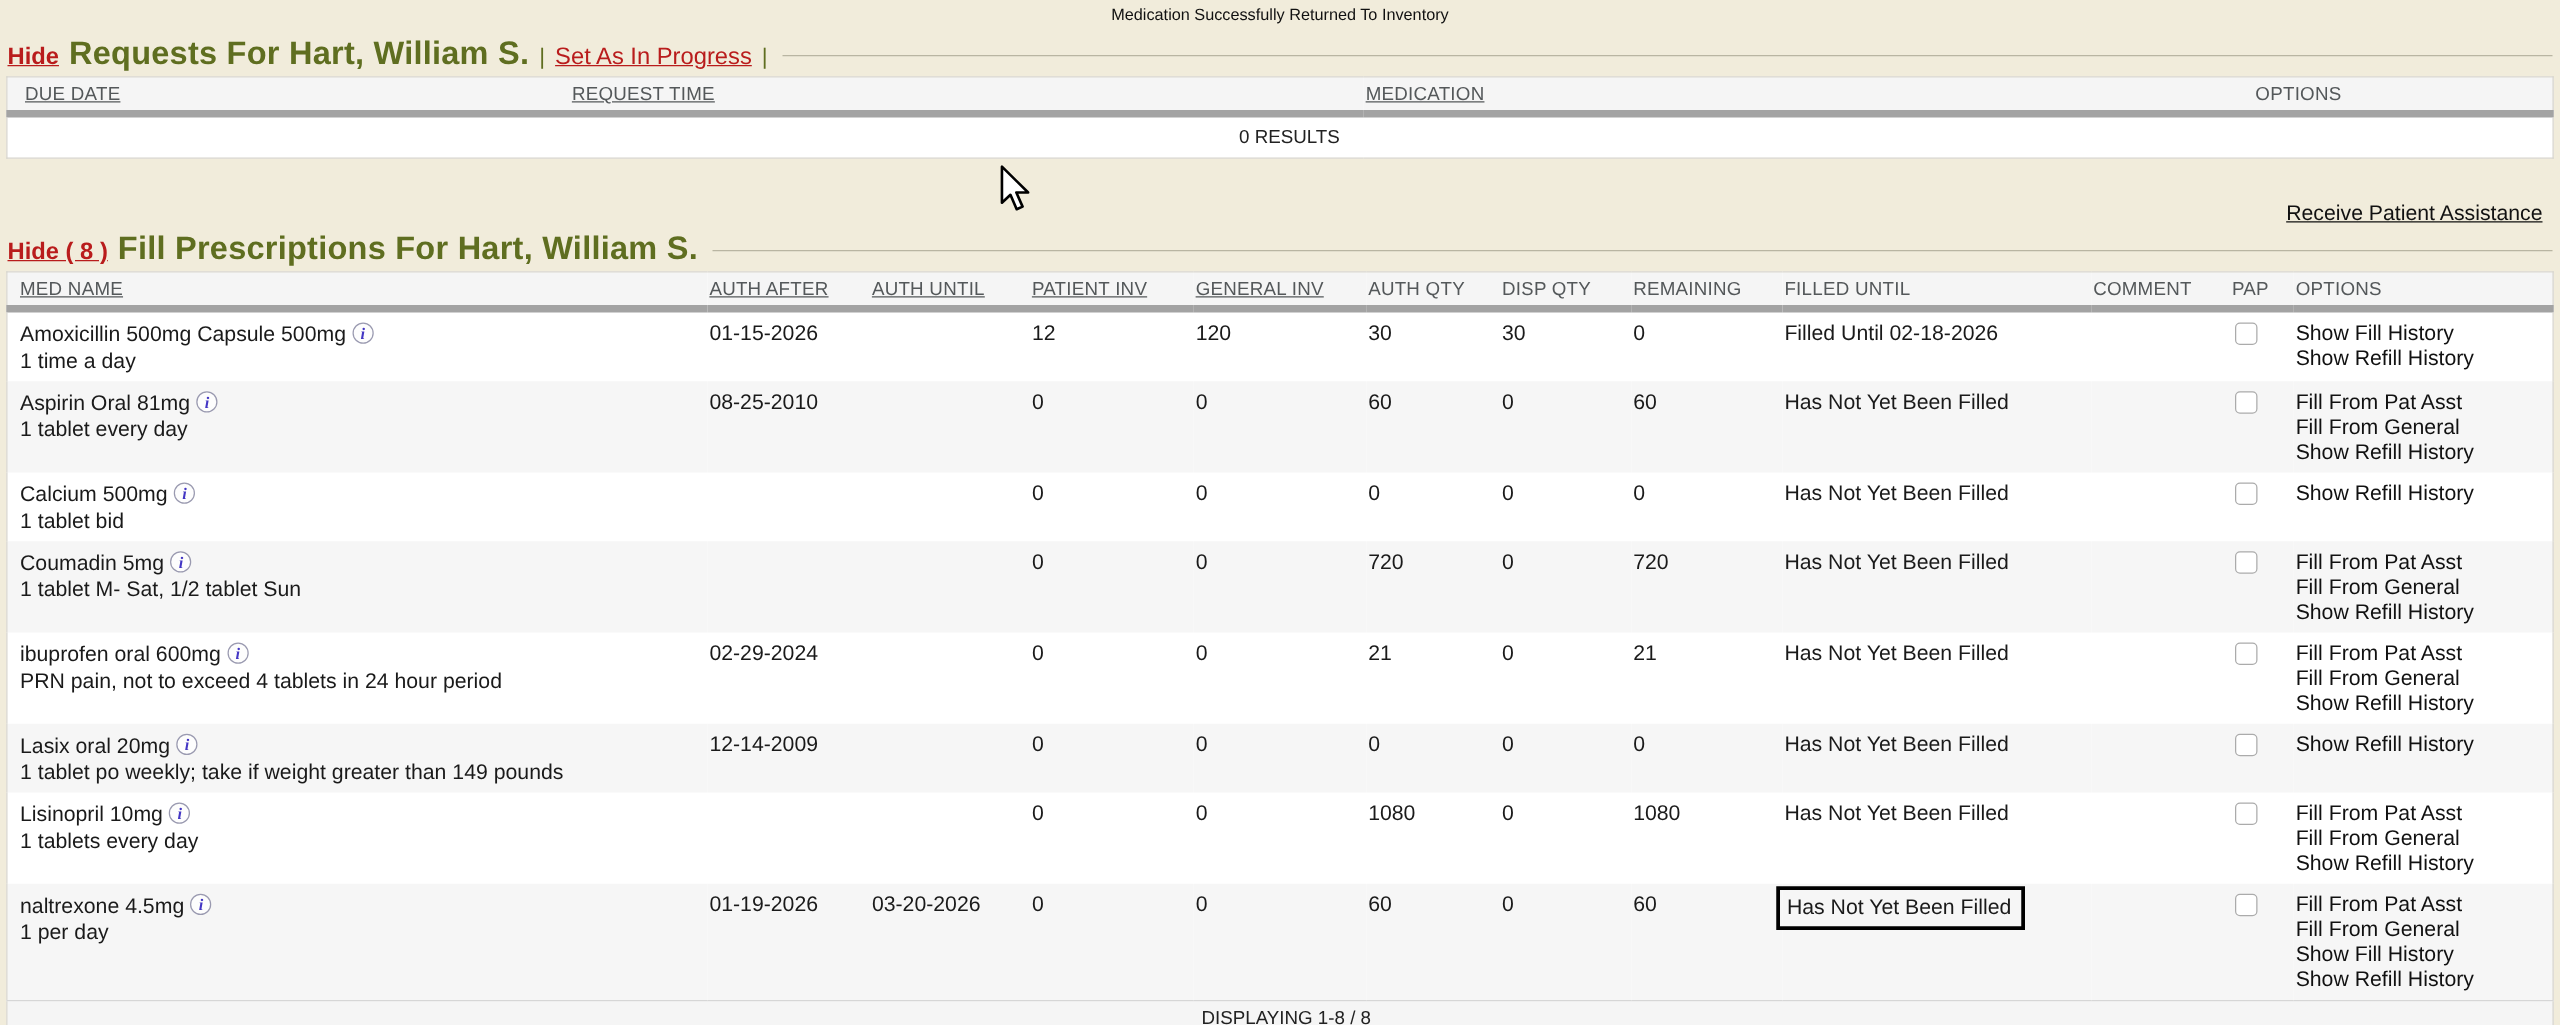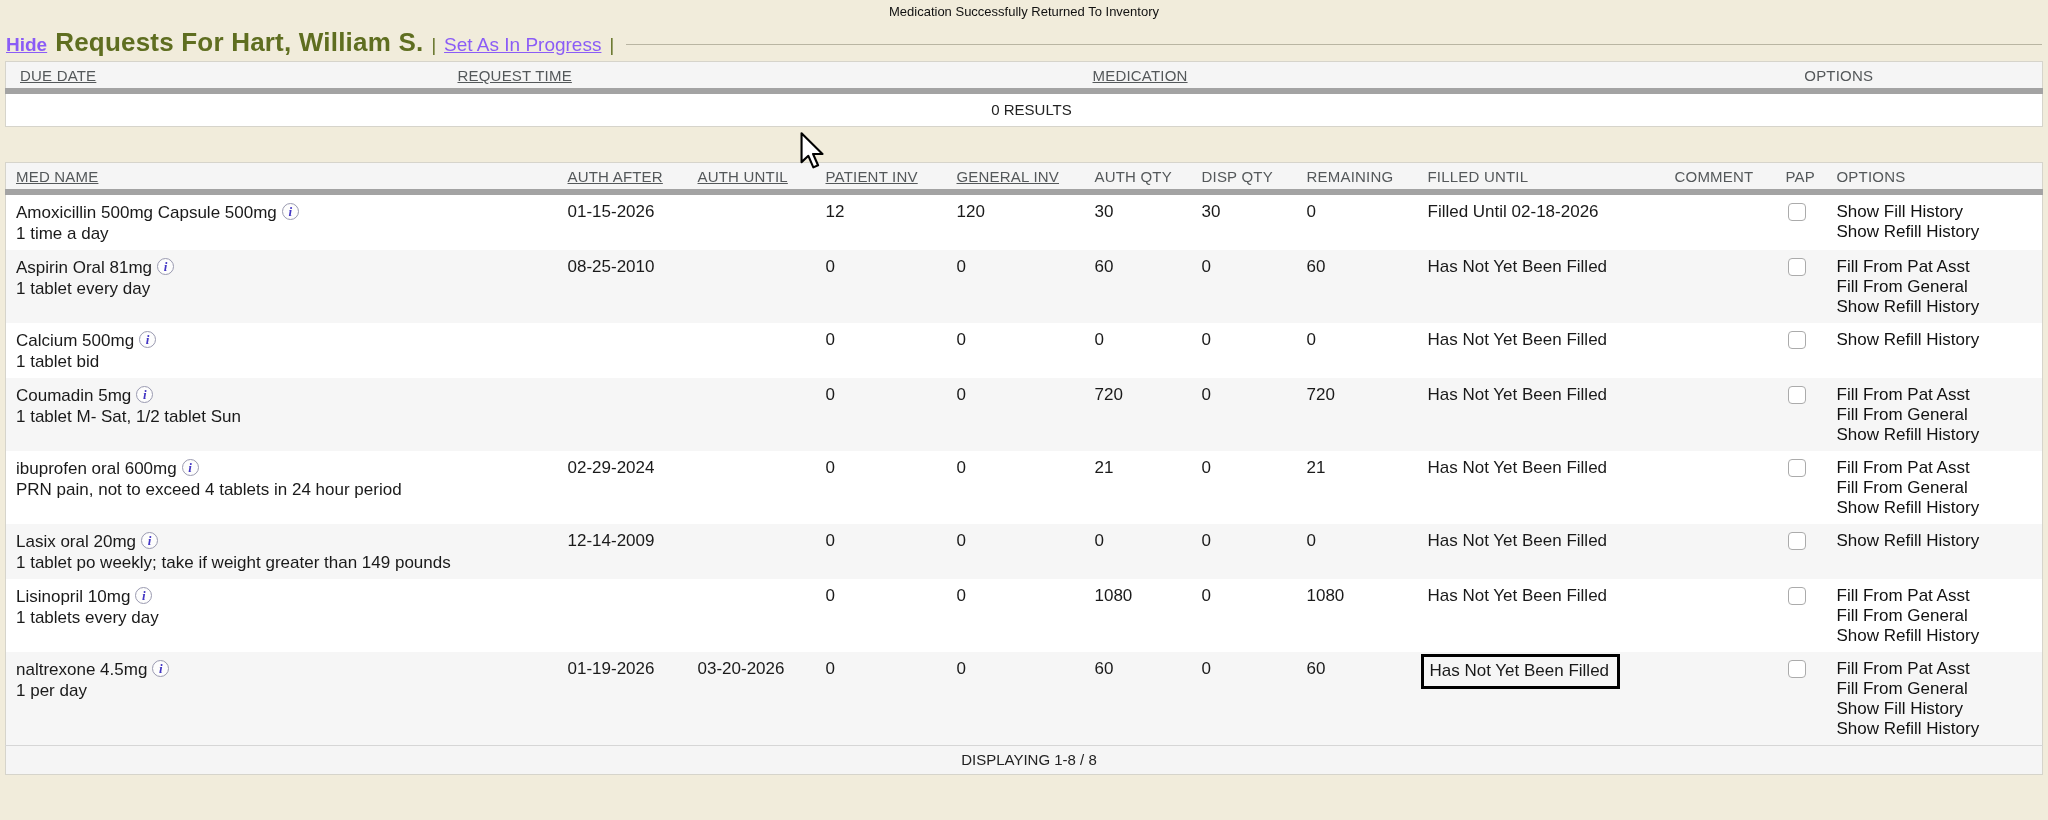--- a/index.html
+++ b/index.html
@@ -10,21 +10,21 @@
     font-size: 17px;
     color: #1a1a1a;
     position: relative;
     overflow: hidden;
   }
   .msg { text-align: center; padding-top: 4px; font-size: 13px; color: #111; }
 
   
   .legend { display: flex; align-items: baseline; gap: 8px; padding: 8px 6px 0 6px; white-space: nowrap; }
   .legend.second { padding-top: 0; }
-  a.green-link { color: #8b5cf6; text-decoration: underline; cursor: pointer; text-align: right; }
+  a.green-link { color: #b91c1c; text-decoration: underline; cursor: pointer; text-align: right; }
   .hide-link { font-weight: bold; font-size: 19px; }
   .sec-title { color: #5f6e20; font-weight: bold; font-size: 26px; letter-spacing: 0.2px; }
   .sep { color: #5f6e20; font-size: 18px; }
   .sip-link { font-size: 19px; }
   .legend-line { flex: 1; border-top: 1px solid #b9b5a2; align-self: center; transform: translateY(2px); margin-left: 4px; }
 
   
   table { border-collapse: collapse; table-layout: fixed; width: 2038px; margin: 3px 5px 0 5px; background: #fff; border: 1px solid #d6d4cb; }
   th { background: #f5f5f5; border-bottom: 6px solid #a3a3a3; color: #54585a; font-weight: normal;
        font-size: 15px; text-align: left; padding: 5px 2px 4px 2px; letter-spacing: 0.2px; }
@@ -90,23 +90,29 @@
       </thead>
     <tbody>
       <tr class="empty-row">
         <td colspan="4">0 RESULTS</td>
       </tr>
     </tbody>
   </table>
 </div>
 
 <div class="right-links">
+  <a>Receive Patient Assistance</a>
 </div>
 
 <div class="section">
+  <div class="legend second">
+    <a class="green-link hide-link">Hide ( 8 )</a>
+    <span class="sec-title">Fill Prescriptions For Hart, William S.</span>
+    <div class="legend-line"></div>
+  </div>
   <table class="t2">
     <colgroup>
       <col class="c1">
         <col class="c2">
         <col class="c3">
         <col class="c4">
         <col class="c5">
         <col class="c6">
       <col class="c7">
         <col class="c8">

